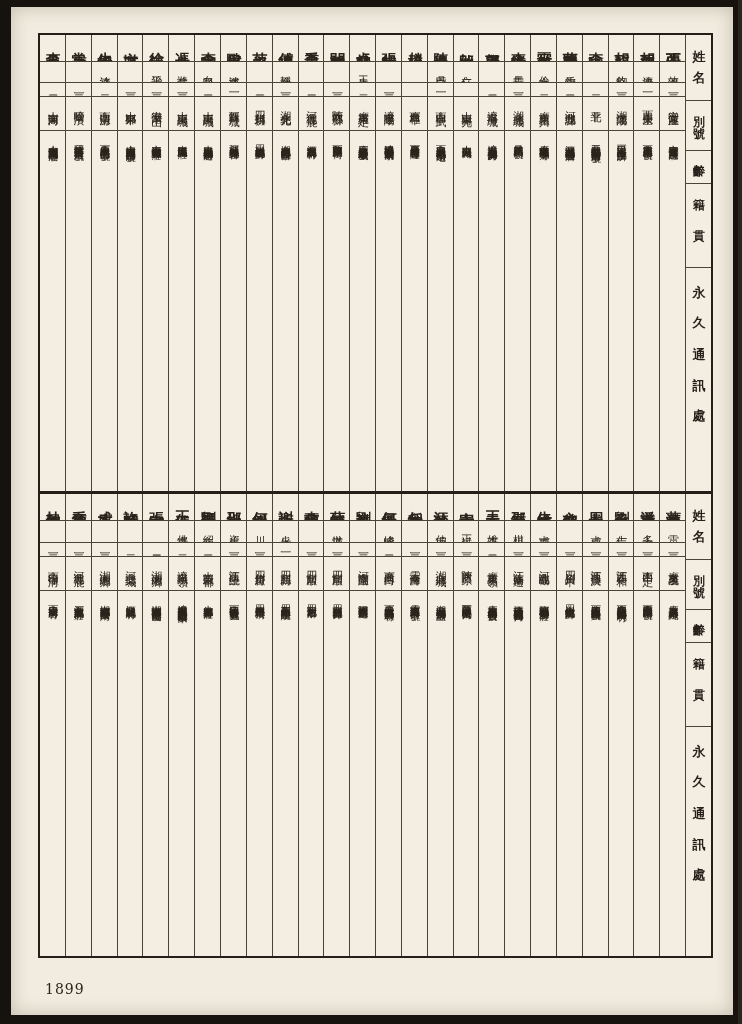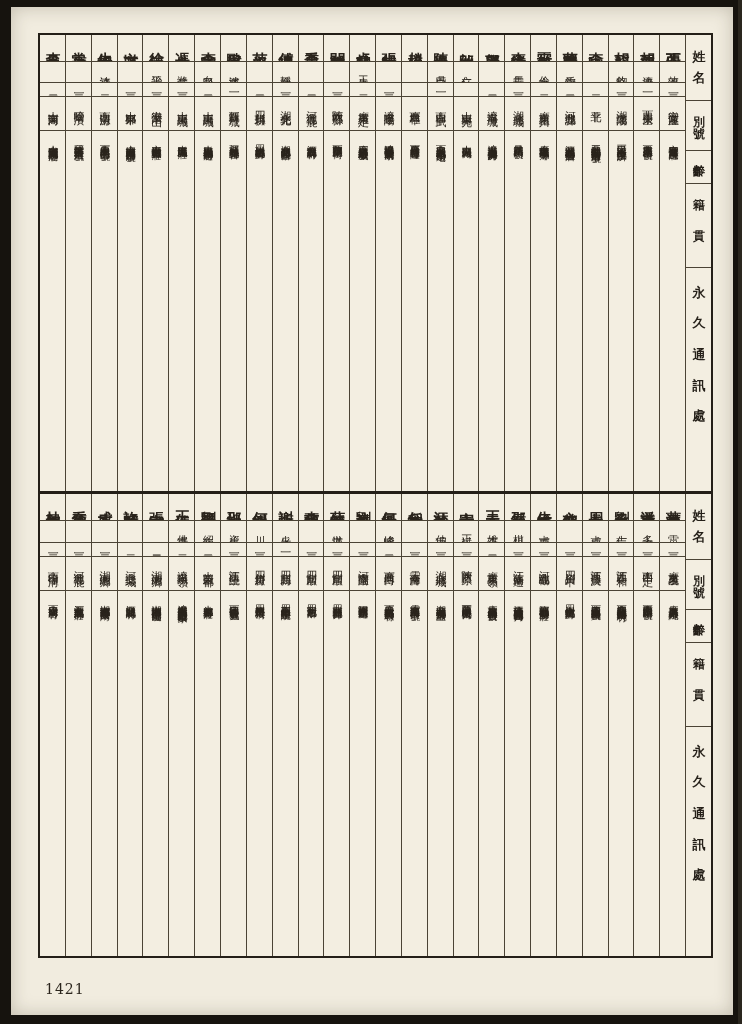--- a/index.html
+++ b/index.html
@@ -920,16 +920,16 @@
             </div>
             <div class="cell r-native">
               <span class="vt t-native">山西徐溝</span>
             </div>
             <div class="cell r-addr">
               <span class="vt t-addr">山西徐溝南王答村</span>
             </div>
           </div>
         </div>
     </div>
-    <div class="pagenum">1421</div>
+    <div class="pagenum">1899</div>
   </div>
   <div class="edge-shadow-r"></div>
 </div>
 
 </body></html>

